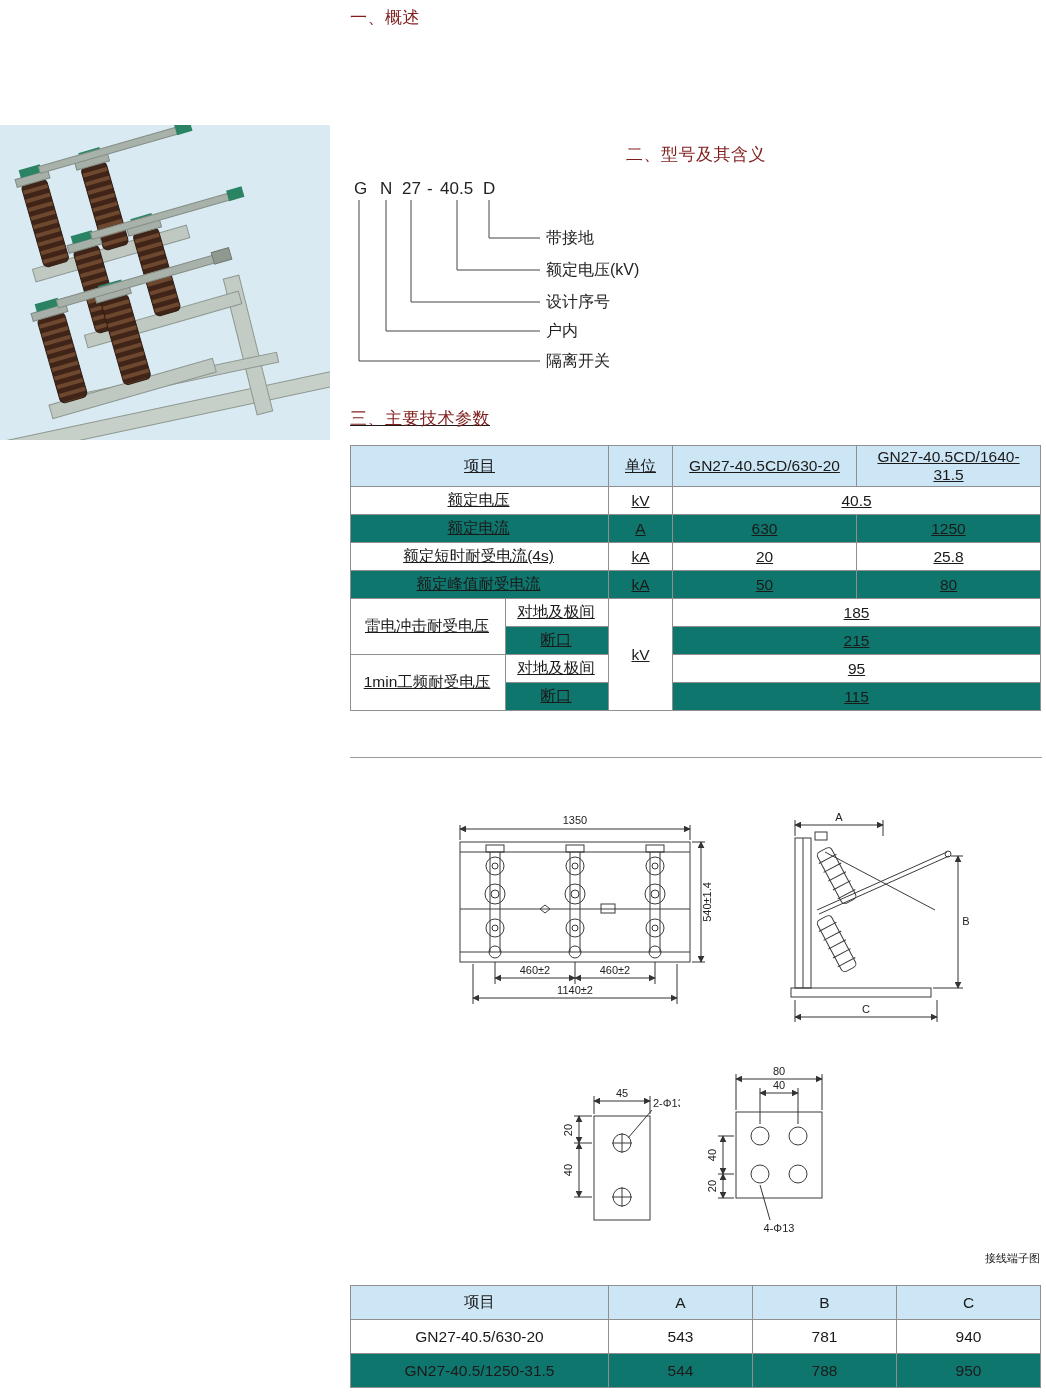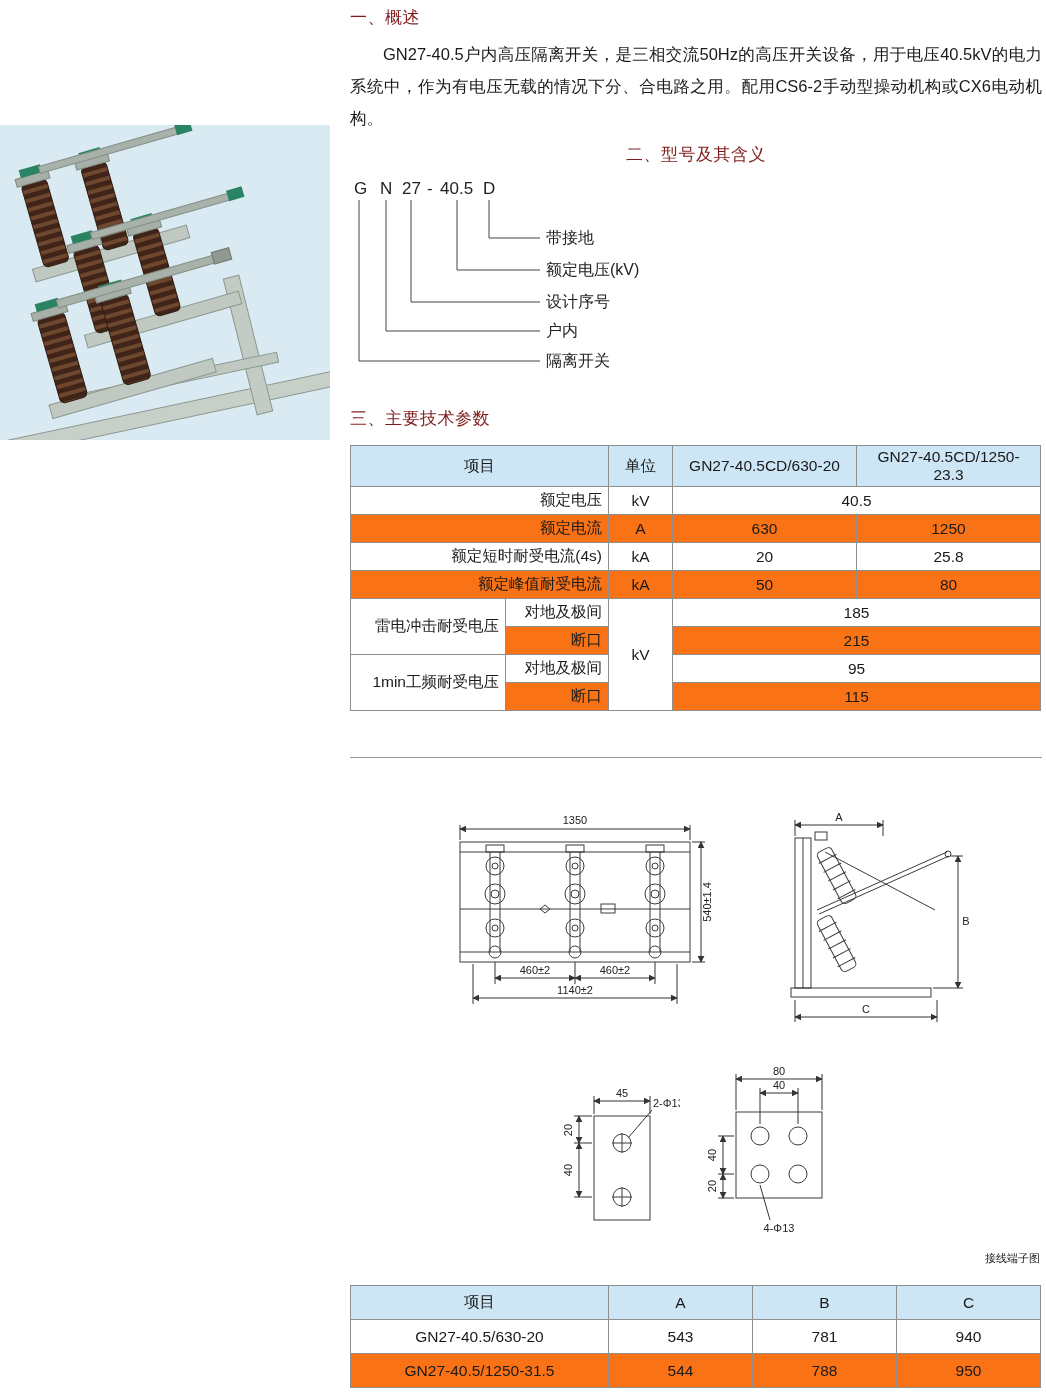--- a/index.html
+++ b/index.html
@@ -6,31 +6,31 @@
   html,body { background:#fff; }
   body { font-family:"Liberation Sans","DejaVu Sans",sans-serif; color:#1a1a1a; }
   .page { position:relative; width:1046px; height:1399px; background:#fff; overflow:hidden; }
   .photo { position:absolute; left:0; top:125px; width:330px; height:315px; }
   .sec { position:absolute; left:350px; width:692px; }
   .sec-h { font-size:17px; font-weight:400; letter-spacing:.5px; color:#7f1d1d; }
   #sec-overview { top:6px; }
   .body-text { margin-top:9px; font-size:16.5px; line-height:32px; text-align:justify; text-indent:2em; }
   #sec-model { top:143px;text-align:center; }
   #model-diagram { display:block; margin-top:12px; }
-  #sec-params { top:407px; }
+  #sec-params { top:407px;text-decoration:underline; }
   #sec-outline { top:750px; height:580px; }
   .rule { margin-top:7px; border-top:1px solid #9a9a9a; width:692px; height:0; }
   table { border-collapse:collapse; table-layout:fixed; }
   .ptable { width:690px; margin-top:15px; font-size:15.5px; }
   .ptable th,.ptable td { border:1px solid #8f8f8f; text-align:center; font-weight:400; padding:2px 6px; overflow:hidden; }
   .ptable tr { height:28px; }
   .ptable tr.hd { height:36px; }
   tr.hd th { background:#cde6f6;margin-top:32px; }
-  tr.b td { background:#f97316; }
-  td.l { text-align:right; padding-left:4px; }
+  tr.b td { background:#0f766e; }
+  td.l { text-align:center; padding-left:4px; }
   .draw { position:absolute; }
   #front-view { left:85px; top:62px; }
   #side-view { left:415px; top:60px; }
   #pad2 { left:210px; top:318px; }
   #pad4 { left:350px; top:310px; }
   .caption { position:absolute; left:350px; top:1251px; width:690px; text-align:right; font-size:11px; }
   .ttable { position:absolute; left:350px; top:1285px; width:690px; font-size:15.5px; }
   .ttable th,.ttable td { border:1px solid #8f8f8f; text-align:center; font-weight:400; }
   .ttable tr { height:34px; }
   svg text { font-family:"Liberation Sans","DejaVu Sans",sans-serif; fill:#222; }
@@ -92,21 +92,20 @@
         <rect x="74" y="5" width="36" height="8" fill="#a7b0a8" stroke="#7f8981"></rect>
         <rect x="80" y="-3" width="24" height="8" fill="#2a8463"></rect>
         <rect x="36" y="-1" width="170" height="8" fill="#a9b2aa" stroke="#848e86"></rect>
         <rect x="198" y="-4" width="18" height="12" fill="#8f998f" stroke="#707a72"></rect>
       </g>
     </svg>
   </div>
 
   <div class="sec" id="sec-overview">
     <div class="sec-h">一、概述</div>
-    <p class="body-text">GN27-40.5户内高压隔离开关，是三相交流50Hz的高压开关设备，用于电压40.5kV的电力系统中，作为有电压无载的情况下分、合电路之用。配用CS6-2手动型操动机构或CX6电动机构。</p>
   </div>
 
   <div class="sec" id="sec-model">
     <div class="sec-h">二、型号及其含义</div>
     <svg id="model-diagram" width="690" height="200" viewBox="0 0 690 200">
       <g fill="#111">
         <text class="codetxt" x="4" y="16">G</text>
         <text class="codetxt" x="30" y="16">N</text>
         <text class="codetxt" x="52" y="16">27</text>
         <text class="codetxt" x="77" y="16">-</text>
@@ -138,21 +137,21 @@
           <col style="width:103px">
           <col style="width:64px">
           <col style="width:184px">
           <col style="width:184px">
       </colgroup>
       <tbody>
         <tr class="hd">
           <th colspan="2">项目</th>
           <th>单位</th>
           <th>GN27-40.5CD/630-20</th>
-          <th>GN27-40.5CD/1250-23.3</th>
+          <th>GN27-40.5CD/1640-31.5</th>
         </tr>
         <tr>
           <td colspan="2" class="l">额定电压</td>
           <td>kV</td>
           <td colspan="2">40.5</td>
         </tr>
         <tr class="b">
           <td colspan="2" class="l">额定电流</td>
           <td>A</td>
           <td>630</td>

